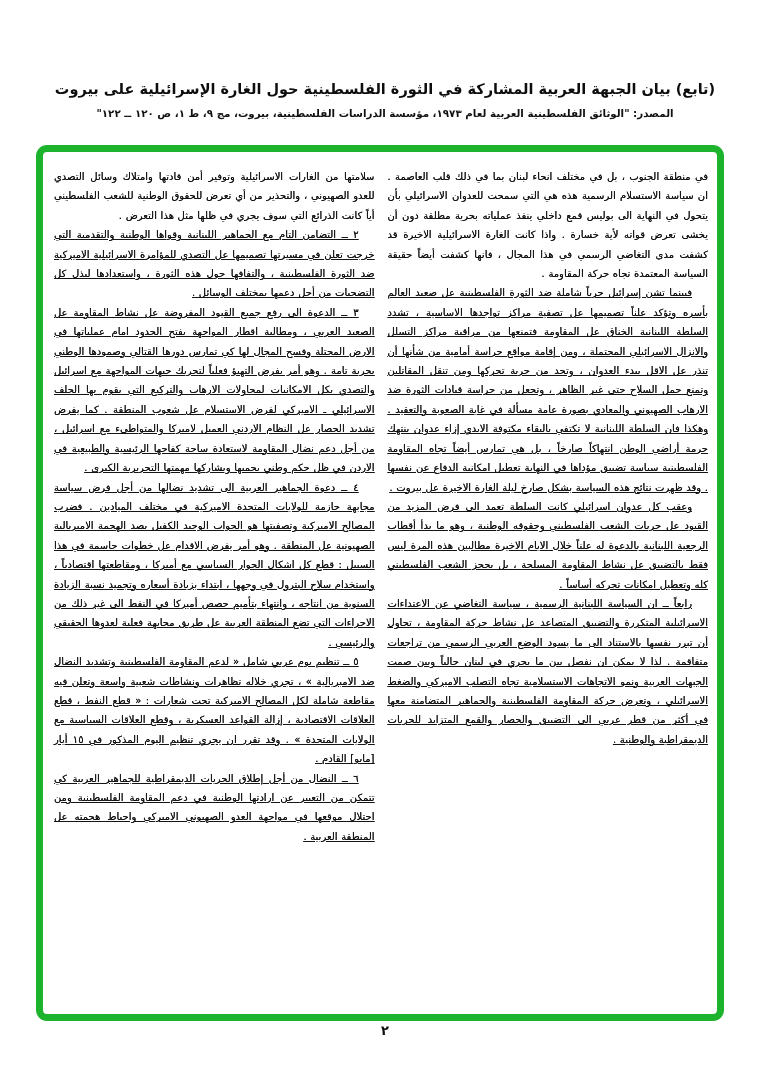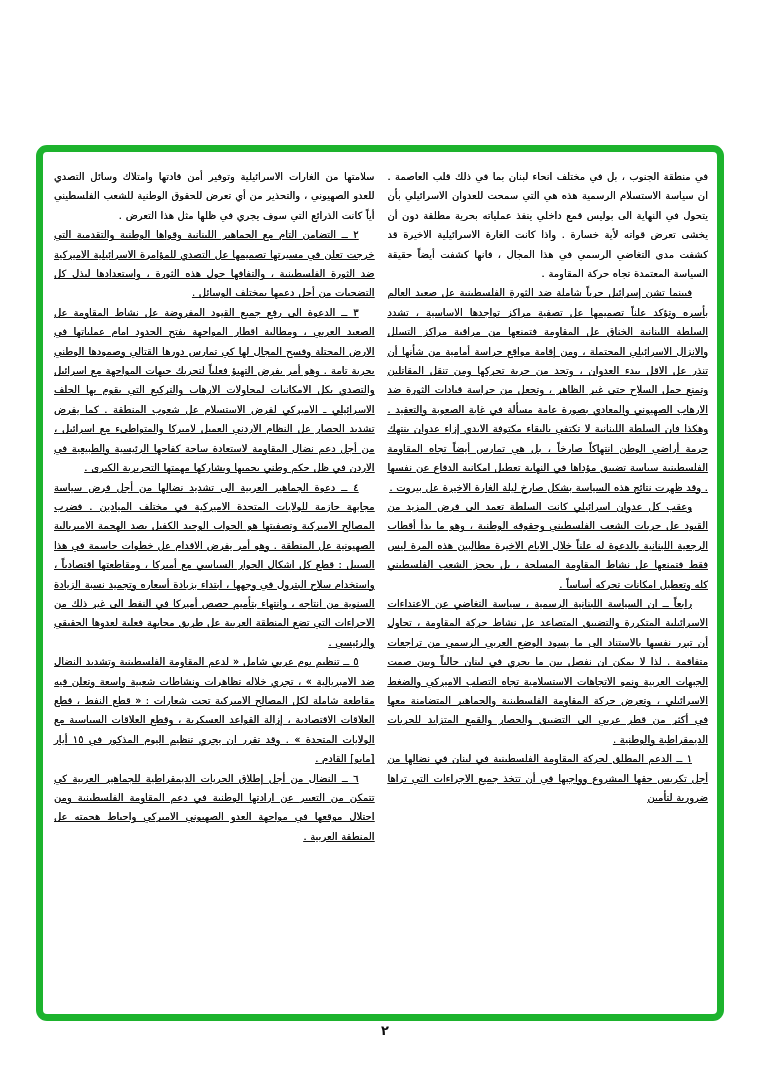--- a/index.html
+++ b/index.html
@@ -73,30 +73,33 @@
     font-size: 13px;
     font-weight: bold;
     color: #0d0d0d;
   }
 </style>
 </head>
 <body>
 
 <div class="page">
 
+  <div class="doc-header">
+    <h1 class="doc-title">(تابع) بيان الجبهة العربية المشاركة في الثورة الفلسطينية حول الغارة الإسرائيلية على بيروت</h1>
+    <div class="doc-source">المصدر: "الوثائق الفلسطينية العربية لعام ١٩٧٣، مؤسسة الدراسات الفلسطينية، بيروت، مج ٩، ط ١، ص ١٢٠ ــ ١٢٢"</div>
+  </div>
 
   <div class="content-box" style="border-color: rgb(29, 179, 45);">
     <div class="columns">
 
       <section class="column">
         <p>في منطقة الجنوب ، بل في مختلف انحاء لبنان بما في ذلك قلب العاصمة . ان سياسة الاستسلام الرسمية هذه هي التي سمحت للعدوان الاسرائيلي بأن يتحول في النهاية الى بوليس قمع داخلي ينفذ عملياته بحرية مطلقة دون أن يخشى تعرض قواته لأية خسارة . واذا كانت الغارة الاسرائيلية الاخيرة قد كشفت مدى التغاضي الرسمي في هذا المجال ، فانها كشفت أيضاً حقيقة السياسة المعتمدة تجاه حركة المقاومة .</p>
         <p class="indent">فبينما تشن إسرائيل حرباً شاملة ضد الثورة الفلسطينية عل صعيد العالم بأسره وتؤكد علناً تصميمها عل تصفية مراكز تواجدها الاساسية ، تشدد السلطة اللبنانية الخناق عل المقاومة فتمنعها من مراقبة مراكز التسلل والانزال الاسرائيلي المحتملة ، ومن إقامة مواقع حراسة أمامية من شأنها أن تنذر عل الاقل ببدء العدوان ، وتحد من حرية تحركها ومن تنقل المقاتلين وتمنع حمل السلاح حتى غير الظاهر ، وتجعل من حراسة قيادات الثورة ضد الارهاب الصهيوني والمعادي بصورة عامة مسألة في غاية الصعوبة والتعقيد . وهكذا فان السلطة اللبنانية لا تكتفي بالبقاء مكتوفة الايدي إزاء عدوان ينتهك حرمة أراضي الوطن انتهاكاً صارخاً ، بل هي تمارس أيضاً تجاه المقاومة الفلسطينية سياسة تضييق مؤداها في النهاية تعطيل امكانية الدفاع عن نفسها . وقد ظهرت نتائج هذه السياسة بشكل صارخ ليلة الغارة الاخيرة عل بيروت .</p>
-        <p class="indent">وعقب كل عدوان اسرائيلي كانت السلطة تعمد الى فرض المزيد من القيود عل حريات الشعب الفلسطيني وحقوقه الوطنية ، وهو ما بدأ أقطاب الرجعية اللبنانية بالدعوة له علناً خلال الايام الاخيرة مطالبين هذه المرة ليس فقط فتمنعها عل نشاط المقاومة المسلحة ، بل بحجز الشعب الفلسطيني كله وتعطيل امكانات تحركه أساساً .</p>
+        <p class="indent">وعقب كل عدوان اسرائيلي كانت السلطة تعمد الى فرض المزيد من القيود عل حريات الشعب الفلسطيني وحقوقه الوطنية ، وهو ما بدأ أقطاب الرجعية اللبنانية بالدعوة له علناً خلال الايام الاخيرة مطالبين هذه المرة ليس فقط بالتضييق عل نشاط المقاومة المسلحة ، بل بحجز الشعب الفلسطيني كله وتعطيل امكانات تحركه أساساً .</p>
         <p class="indent">رابعاً ــ ان السياسة اللبنانية الرسمية ، سياسة التغاضي عن الاعتداءات الاسرائيلية المتكررة والتضييق المتصاعد عل نشاط حركة المقاومة ، تحاول أن تبرر نفسها بالاستناد الى ما يسود الوضع العربي الرسمي من تراجعات متفاقمة . لذا لا يمكن ان نفصل بين ما يجري في لبنان حالياً وبين صمت الجبهات العربية ونمو الاتجاهات الاستسلامية تجاه التصلب الاميركي والضغط الاسرائيلي ، وتعرض حركة المقاومة الفلسطينية والجماهير المتضامنة معها في أكثر من قطر عربي الى التضييق والحصار والقمع المتزايد للحريات الديمقراطية والوطنية .</p>
-        <p class="indent">١ ــ الدعم المطلق لحركة المقاومة الفلسطينية في لبنان في نضالها من أجل تكريس حقها المشروع وواجبها في أن تتخذ جميع الاجراءات التي تراها ضرورية لتأمين</p>
       </section>
 
       <section class="column">
         <p>سلامتها من الغارات الاسرائيلية وتوفير أمن قادتها وامتلاك وسائل التصدي للعدو الصهيوني ، والتحذير من أي تعرض للحقوق الوطنية للشعب الفلسطيني أياً كانت الذرائع التي سوف يجري في ظلها مثل هذا التعرض .</p>
         <p class="indent">٢ ــ التضامن التام مع الجماهير اللبنانية وقواها الوطنية والتقدمية التي خرجت تعلن في مسيرتها تصميمها عل التصدي للمؤامرة الاسرائيلية الاميركية ضد الثورة الفلسطينية ، والتفافها حول هذه الثورة ، واستعدادها لبذل كل التضحيات من أجل دعمها بمختلف الوسائل .</p>
         <p class="indent">٣ ــ الدعوة الى رفع جميع القيود المفروضة عل نشاط المقاومة عل الصعيد العربي ، ومطالبة اقطار المواجهة بفتح الحدود امام عملياتها في الارض المحتلة وفسح المجال لها كي تمارس دورها القتالي وصمودها الوطني بحرية تامة . وهو أمر يفرض التهيؤ فعلياً لتحريك جبهات المواجهة مع اسرائيل والتصدي بكل الامكانيات لمحاولات الارهاب والتركيع التي يقوم بها الحلف الاسرائيلي ـ الاميركي لفرض الاستسلام عل شعوب المنطقة . كما يفرض تشديد الحصار عل النظام الاردني العميل لاميركا والمتواطىء مع اسرائيل ، من أجل دعم نضال المقاومة لاستعادة ساحة كفاحها الرئيسية والطبيعية في الاردن في ظل حكم وطني يحميها ويشاركها مهمتها التحريرية الكبرى .</p>
         <p class="indent">٤ ــ دعوة الجماهير العربية الى تشديد نضالها من أجل فرض سياسة مجابهة حازمة للولايات المتحدة الاميركية في مختلف الميادين . فضرب المصالح الاميركية وتصفيتها هو الجواب الوحيد الكفيل بصد الهجمة الامبريالية الصهيونية عل المنطقة . وهو أمر يفرض الاقدام عل خطوات حاسمة في هذا السبيل : قطع كل اشكال الحوار السياسي مع أميركا ، ومقاطعتها اقتصادياً ، واستخدام سلاح البترول في وجهها ، ابتداء بزيادة أسعاره وتجميد نسبة الزيادة السنوية من انتاجه ، وانتهاء بتأميم حصص أميركا في النفط الى غير ذلك من الاجراءات التي تضع المنطقة العربية عل طريق مجابهة فعلية لعدوها الحقيقي والرئيسي .</p>
         <p class="indent">٥ ــ تنظيم يوم عربي شامل « لدعم المقاومة الفلسطينية وتشديد النضال ضد الامبريالية » ، تجري خلاله تظاهرات ونشاطات شعبية واسعة وتعلن فيه مقاطعة شاملة لكل المصالح الاميركية تحت شعارات : « قطع النفط ، قطع العلاقات الاقتصادية ، إزالة القواعد العسكرية ، وقطع العلاقات السياسية مع الولايات المتحدة » . وقد تقرر ان يجري تنظيم اليوم المذكور في ١٥ أيار [مايو] القادم .</p>
         <p class="indent">٦ ــ النضال من أجل إطلاق الحريات الديمقراطية للجماهير العربية كي تتمكن من التعبير عن ارادتها الوطنية في دعم المقاومة الفلسطينية ومن احتلال موقعها في مواجهة العدو الصهيوني الاميركي واحباط هجمته عل المنطقة العربية .</p>
       </section>

